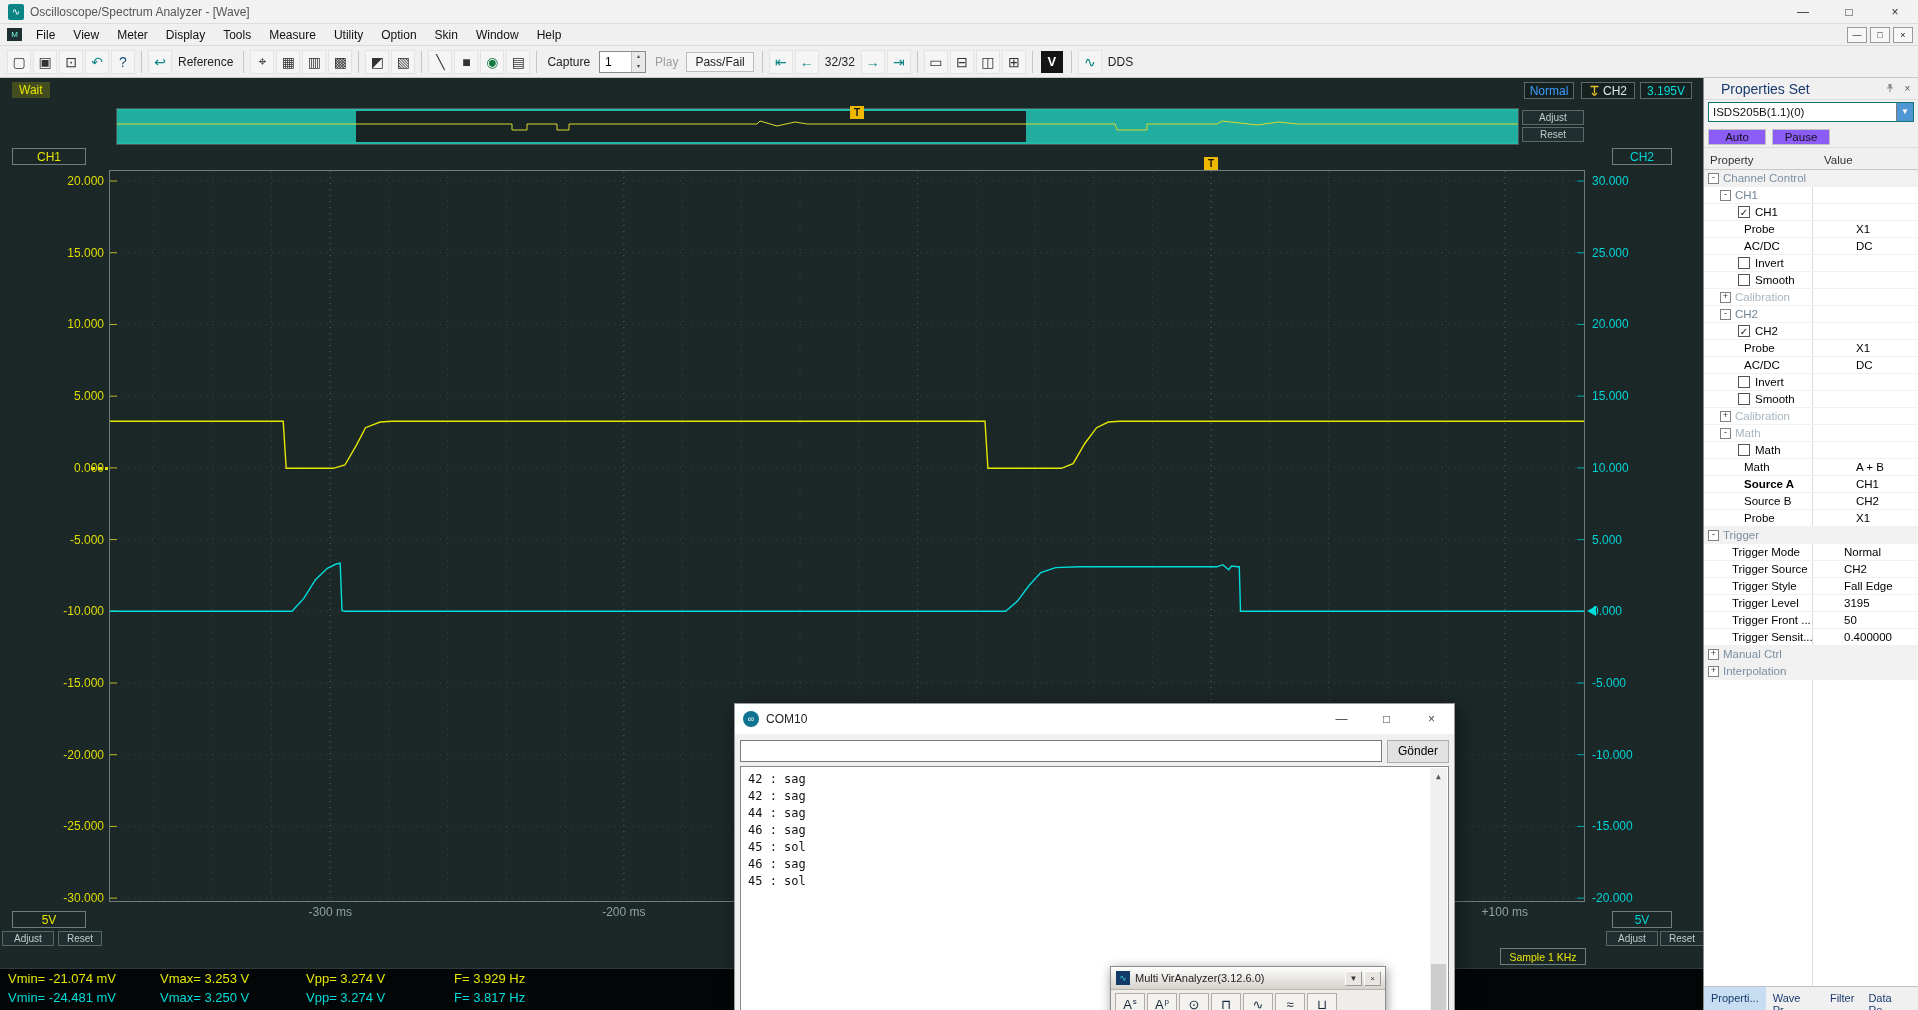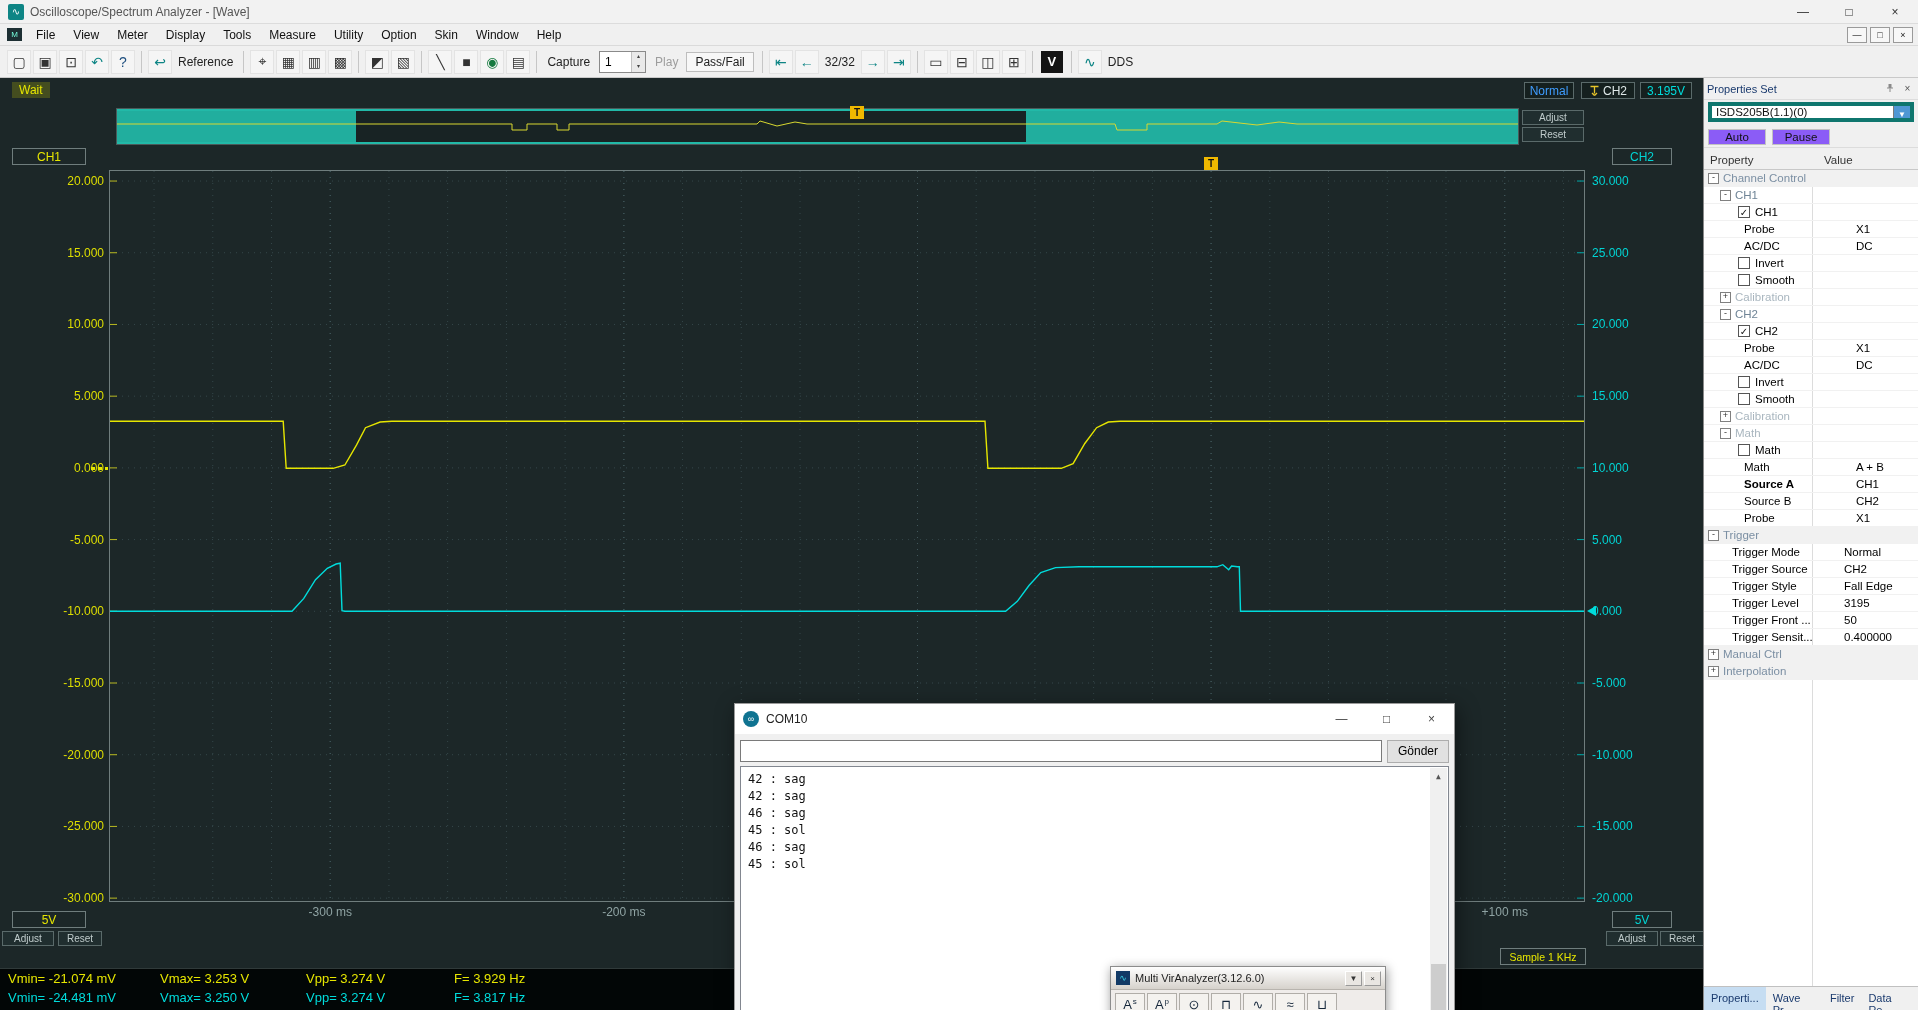--- a/index.html
+++ b/index.html
@@ -73,23 +73,23 @@
   .sample-badge{position:absolute;left:1500px;top:870px;width:86px;height:17px;border:1px solid #6f7d7d;
                 color:#e6e600;font-size:10.5px;text-align:center;line-height:16px;box-sizing:border-box;}
   .measure{position:absolute;left:0;top:890px;width:100%;height:42px;background:#020606;border-top:1px solid #303a3a;box-sizing:border-box;}
   .mcell{position:absolute;font-size:13px;white-space:pre;}
   .mch1{color:#e6e600;} .mch2{color:#00dcdc;}
   
   .props{position:absolute;left:1703px;top:78px;width:215px;height:932px;background:#f0f0f0;
          border-left:1px solid #8a8a8a;box-sizing:border-box;}
   .props-title{position:absolute;left:0;top:0;right:0;height:21px;display:flex;align-items:center;
                border-bottom:1px solid #ddd;}
-  .props-title .pt{font-size:11px;color:#1a3a6e;margin-left:3px;flex:1;}
+  .props-title .pt{font-size:14px;color:#1a3a6e;margin-left:17px;flex:1;}
   .pico{width:15px;text-align:center;color:#555;font-size:10px;margin-right:3px;}
-  .combo{position:absolute;left:4px;top:24px;right:4px;height:20px;border:4px solid #0f766e;background:#fff;
+  .combo{position:absolute;left:4px;top:24px;right:4px;height:20px;border:1px solid #0f766e;background:#fff;
          display:flex;align-items:center;box-sizing:border-box;}
   .combo .cv{flex:1;font-size:11.5px;padding-left:4px;color:#111;}
   .combo .ca{width:17px;height:100%;background:#4f97d4;color:#fff;font-size:8px;text-align:center;
              line-height:18px;border-left:1px solid #7a7a7a;box-sizing:border-box;}
   .moderow{position:absolute;left:0;top:48px;right:0;height:22px;border-bottom:1px solid #dcdcdc;
            display:flex;align-items:center;padding-left:4px;gap:6px;box-sizing:border-box;}
   .modebtn{min-width:40px;padding:1px 8px;font-size:11.5px;color:#111;background:#8b5cf6;
            border:1px solid #c2c2c2;text-align:center;}
   .pgrid{position:absolute;left:0;top:74px;right:0;bottom:24px;background:#fff;overflow:hidden;
          background-image:linear-gradient(#dcdcdc,#dcdcdc);background-size:1px 100%;
@@ -633,20 +633,21 @@
     </div>
   </div>
   <div class="com-inputrow">
     <input class="com-input" value="" style="">
     <div class="com-send">Gönder</div>
   </div>
   <div class="com-list">
     <div id="serial-lines">
         <div class="sline">42 : sag</div>
         <div class="sline">42 : sag</div>
+        <div class="sline">44 : sag</div>
         <div class="sline">46 : sag</div>
         <div class="sline">45 : sol</div>
         <div class="sline">46 : sag</div>
         <div class="sline">45 : sol</div>
       </div>
     <div class="com-scroll">
       <div class="up">▲</div>
       <div class="thumb"></div>
     </div>
   </div>

